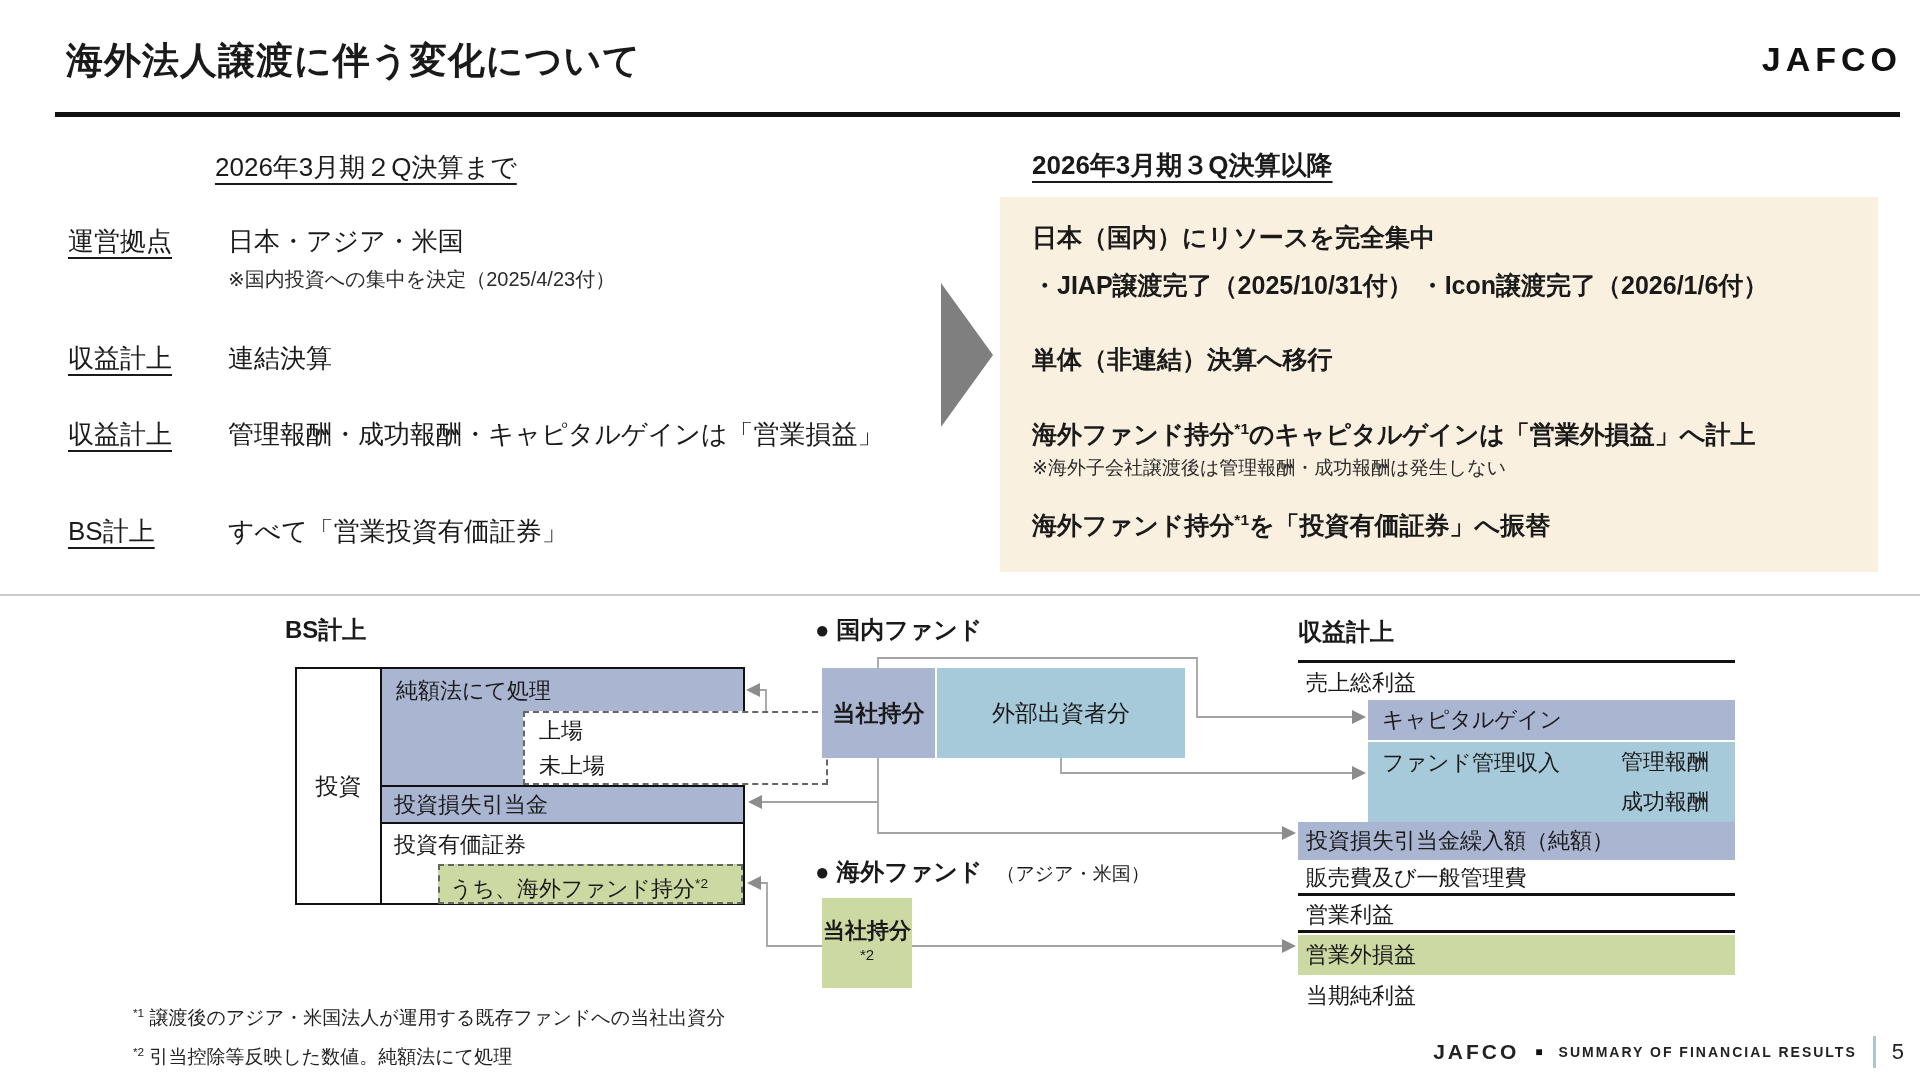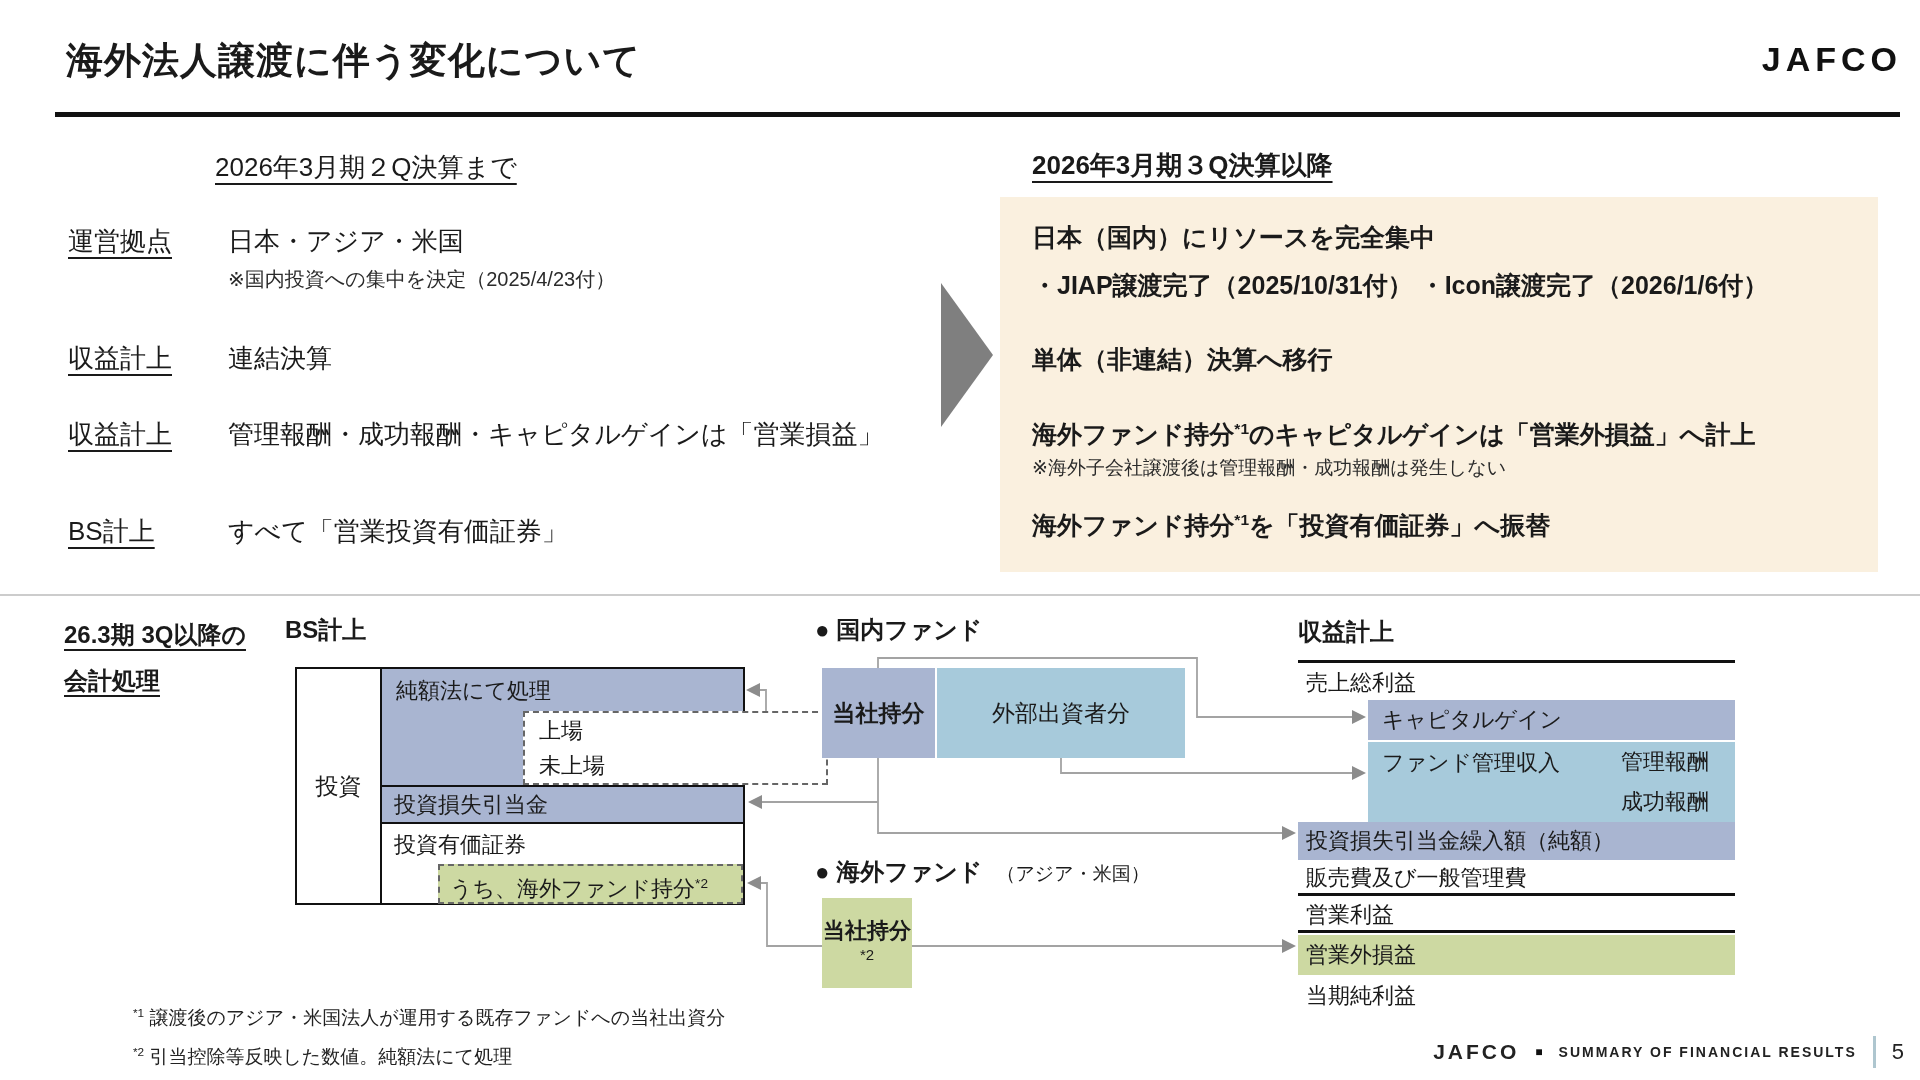--- a/index.html
+++ b/index.html
@@ -154,24 +154,20 @@
       <polygon points="746,690 760,683 760,697"></polygon>
       <polygon points="748,802 762,795 762,809"></polygon>
       <polygon points="1296,833 1282,826 1282,840"></polygon>
       <polygon points="1366,717 1352,710 1352,724"></polygon>
       <polygon points="1366,773 1352,766 1352,780"></polygon>
       <polygon points="747,883 761,876 761,890"></polygon>
       <polygon points="1296,946 1282,939 1282,953"></polygon>
     </g>
   </svg>
 
-  <div class="abs section-label">
-    <span>26.3期 3Q以降の</span><br>
-    <span>会計処理</span>
-  </div>
 
   <div class="abs diag-head ws" style="left:285px;top:614px">BS計上</div>
   <div class="abs bs-box">
     <div class="bs-invest">投資</div>
     <div class="bs-blue">
       <span class="bs-blue-title ws">純額法にて処理</span>
       <div class="bs-dashed-white">
         <div class="ws">上場</div>
         <div class="ws">未上場</div>
       </div>

